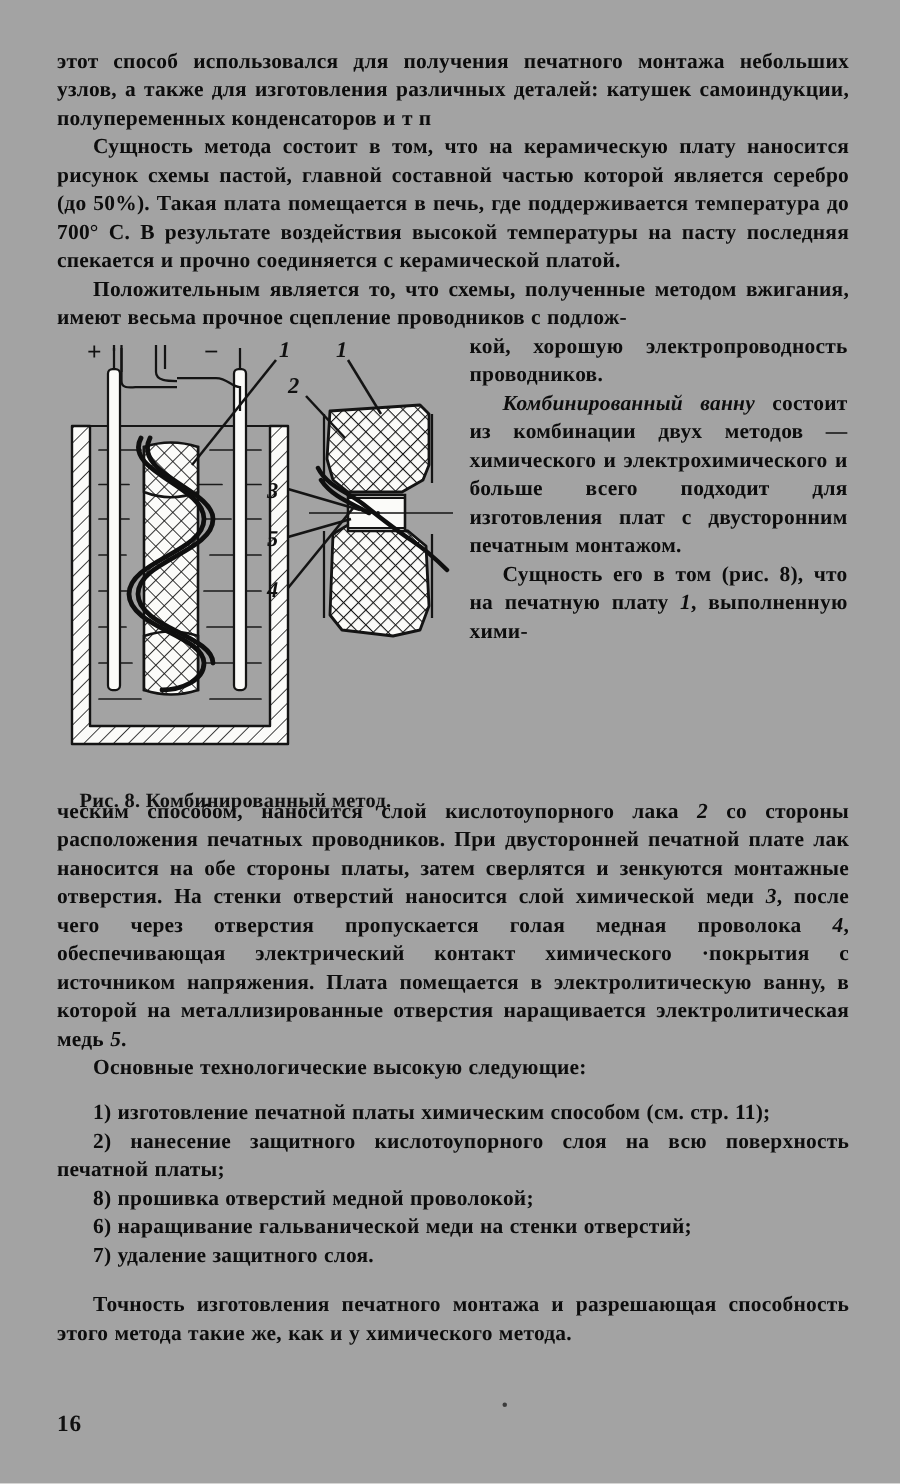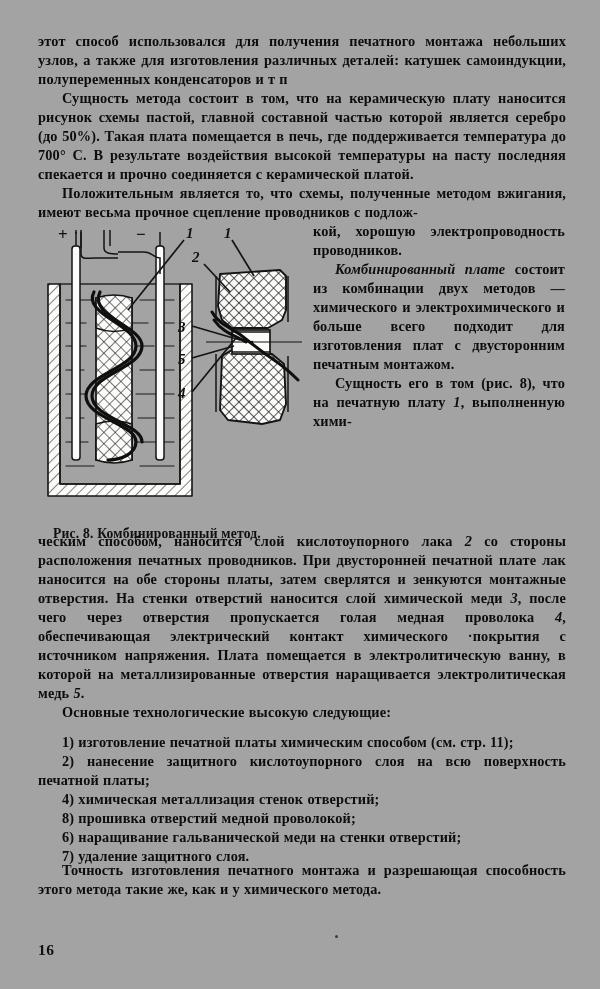--- a/index.html
+++ b/index.html
@@ -278,33 +278,32 @@
         <text class="cl-label" x="142" y="136">5</text>
         <text class="cl-label" x="142" y="170">4</text>
       </g>
     </svg>
   </div>
 
   <div id="figure-caption">Рис. 8. Комбинированный метод.</div>
 
   <div class="col" id="right-col">
     <p class="noind">кой, хорошую электропроводность проводников.</p>
-    <p class="ind"><span class="italic">Комбинированный плате</span><span> состоит из комбинации двух методов — химического и электрохимического и больше всего подходит для изготовления плат с двусторонним печатным монтажом.</span></p>
+    <p class="ind"><span class="italic">Комбинированный ванну</span><span> состоит из комбинации двух методов — химического и электрохимического и больше всего подходит для изготовления плат с двусторонним печатным монтажом.</span></p>
     <p class="ind"><span>Сущность его в том (рис. 8), что на печатную плату </span><span class="num-it">1</span><span>, выполненную хими-</span></p>
   </div>
 
   <div class="col" id="mid-block">
     <p class="noind"><span>ческим способом, наносится слой кислотоупорного лака </span><span class="num-it">2</span><span> со стороны расположения печатных проводников. При двусторонней печатной плате лак наносится на обе стороны платы, затем сверлятся и зенкуются монтажные отверстия. На стенки отверстий наносится слой химической меди </span><span class="num-it">3</span><span>, после чего через отверстия пропускается голая медная проволока </span><span class="num-it">4</span><span>, обеспечивающая электрический контакт химического ·покрытия с источником напряжения. Плата помещается в электролитическую ванну, в которой на металлизированные отверстия наращивается электролитическая медь </span><span class="num-it">5</span><span>.</span></p>
     <p class="ind">Основные технологические высокую следующие:</p>
   </div>
 
   <div class="col" id="list-block">
     <p>1) изготовление печатной платы химическим способом (см. стр. 11);</p>
     <p>2) нанесение защитного кислотоупорного слоя на всю поверхность печатной платы;</p>
-    <p>4) химическая металлизация стенок отверстий;</p>
     <p>8) прошивка отверстий медной проволокой;</p>
     <p>6) наращивание гальванической меди на стенки отверстий;</p>
     <p>7) удаление защитного слоя.</p>
   </div>
 
   <div class="col" id="tail-block">
     <p class="ind">Точность изготовления печатного монтажа и разрешающая способность этого метода такие же, как и у химического метода.</p>
   </div>
 
   <div id="ink-speck"></div>

